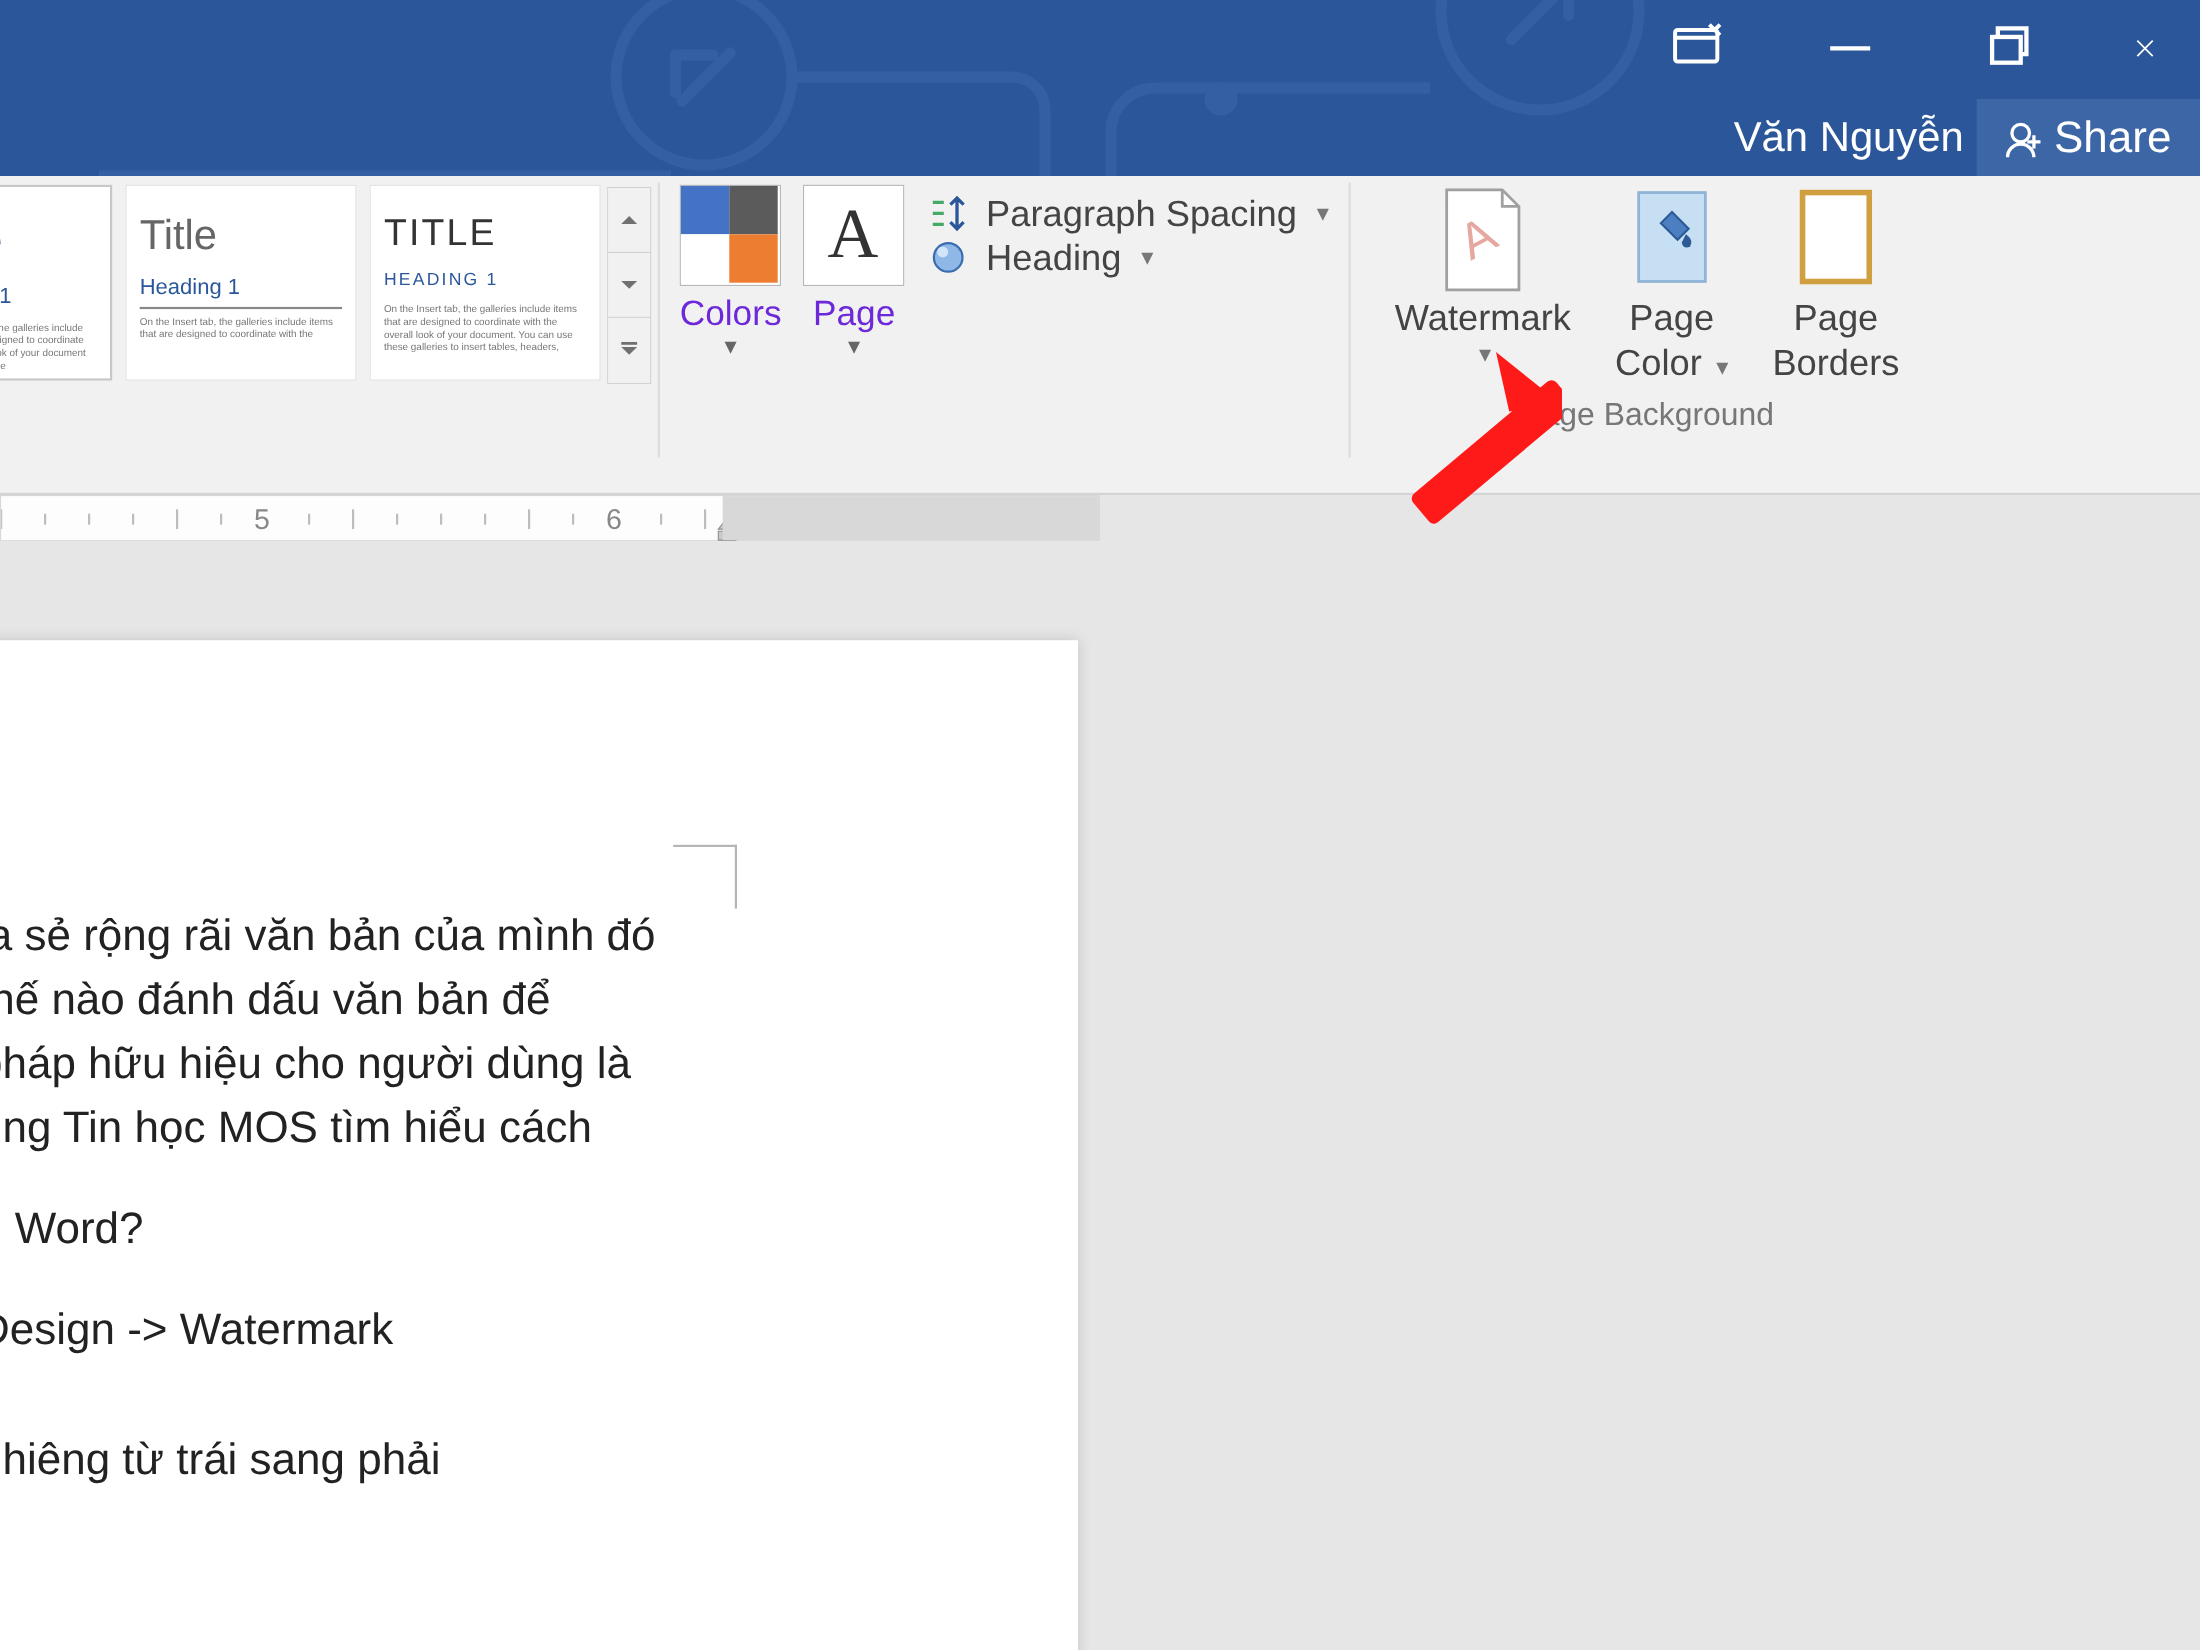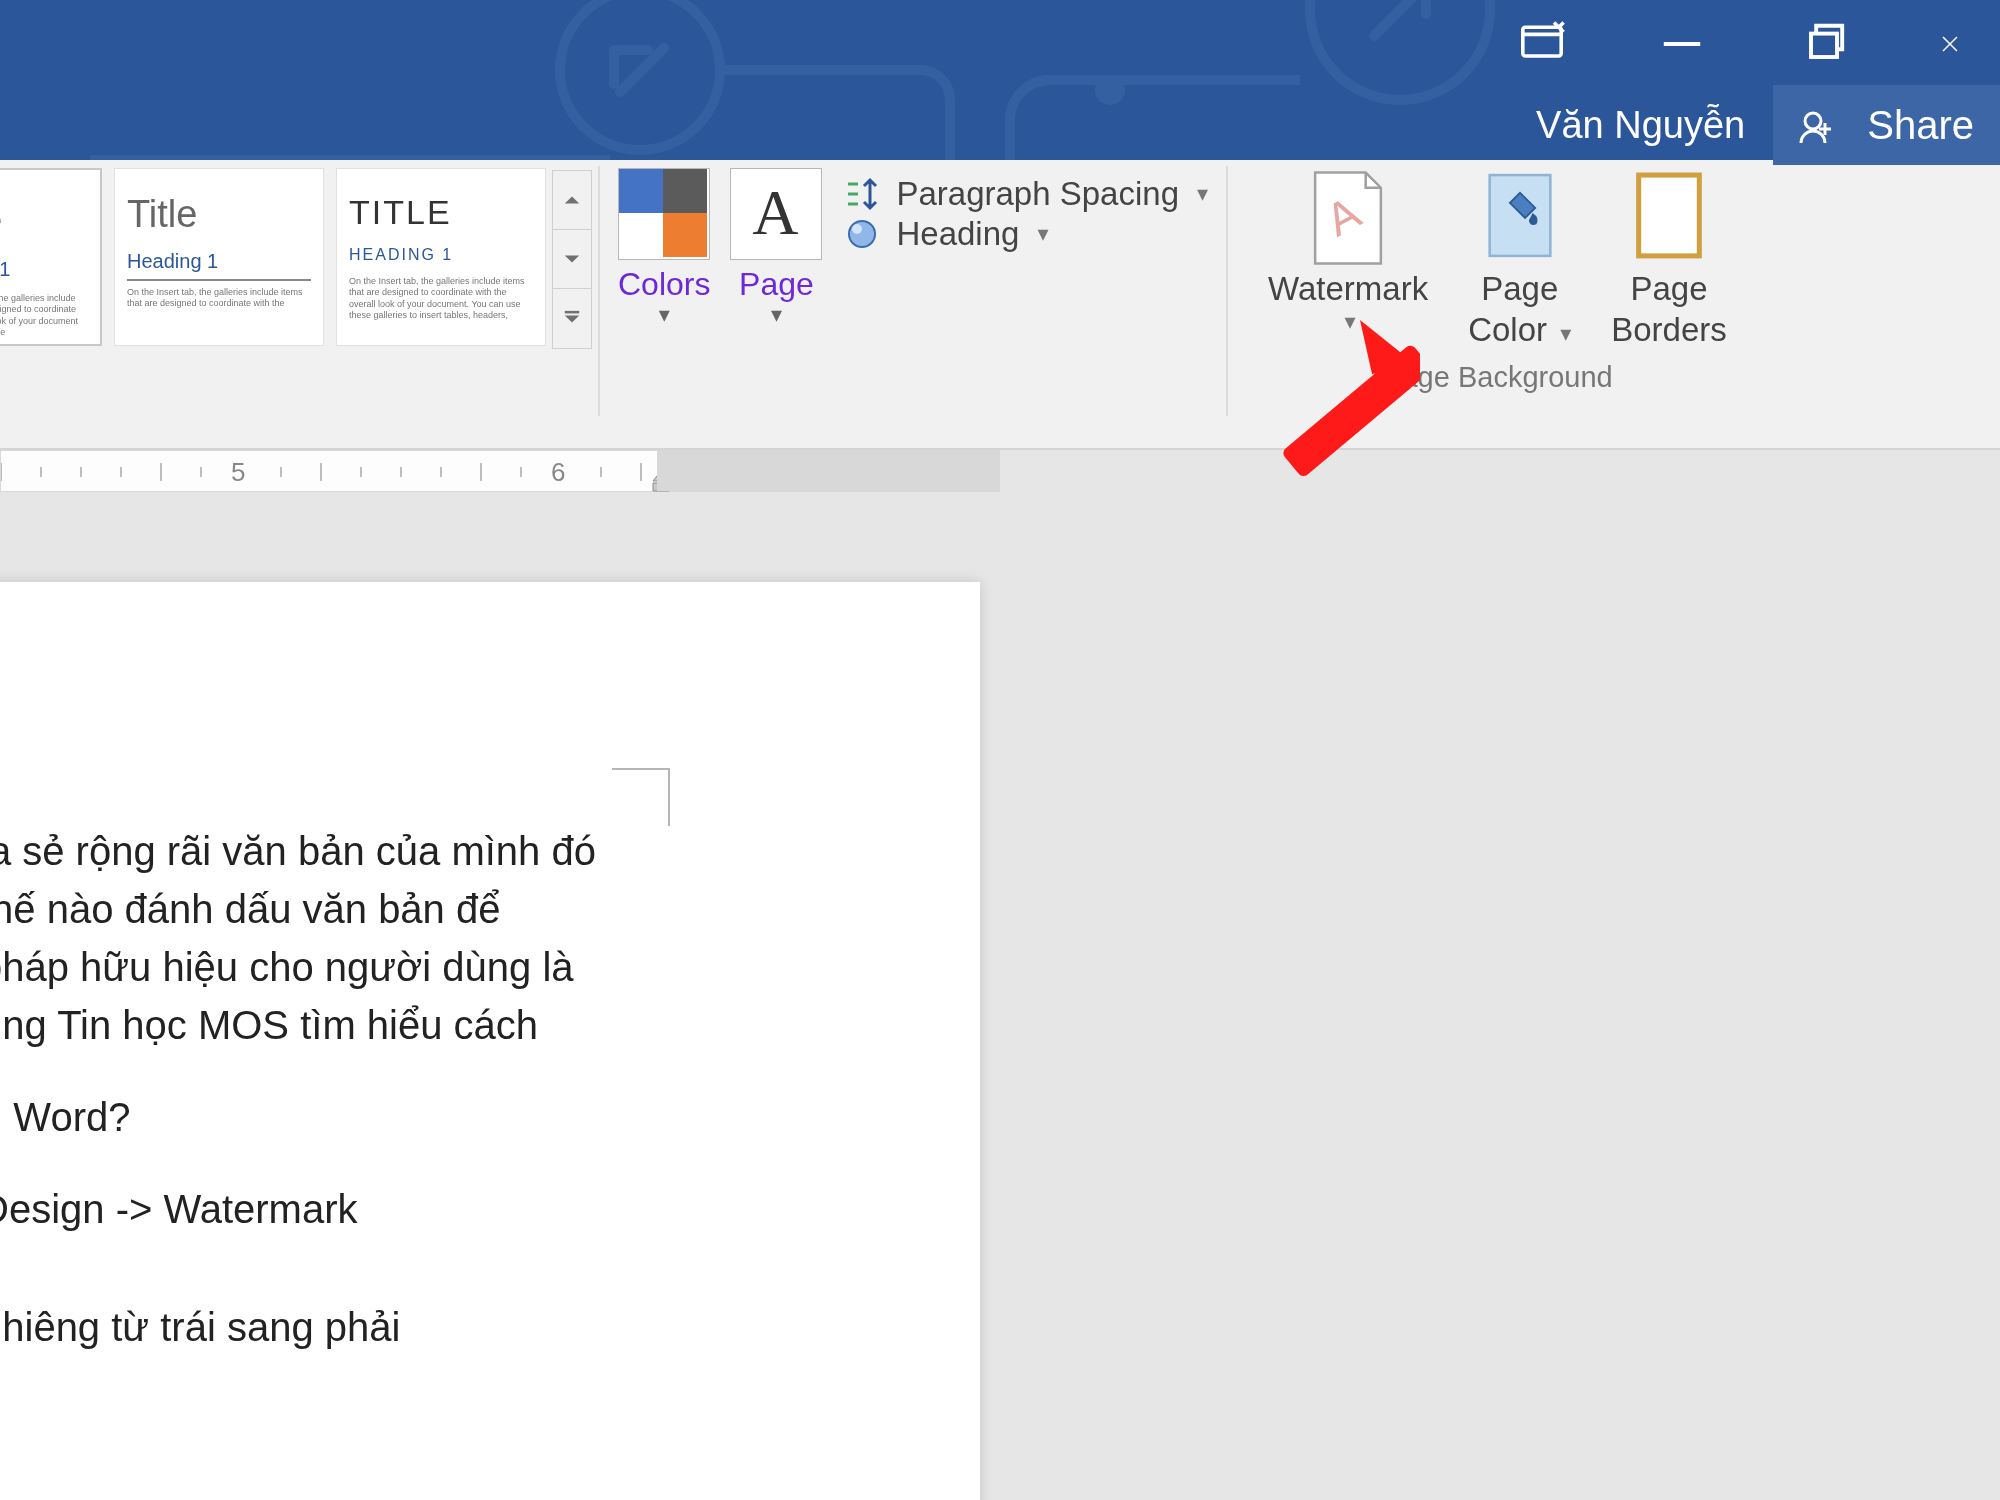--- a/index.html
+++ b/index.html
@@ -8,22 +8,22 @@
 
   
   .titlebar { height: 160px; background: #2b579a; position: relative; color: #fff; }
   .deco { position: absolute; inset: 0; opacity: 0.25; }
   .deco svg { width: 100%; height: 100%; }
   .winctrls { position: absolute; right: 0; top: 0; height: 88px; display: flex; align-items: center; gap: 90px; padding-right: 40px; z-index: 2; }
   .winctrl { color: #fff; font-size: 46px; display: flex; align-items: center; justify-content: center; }
   .winctrl svg { width: 52px; height: 52px; fill: none; stroke: #fff; stroke-width: 3; }
   .present-icon svg { width: 48px; height: 48px; }
   .userline { position: absolute; right: 0; bottom: 0; height: 70px; display: flex; align-items: center; z-index: 2; }
-  .username { font-size: 38px; padding-right: 28px; }
-  .share-btn { background: #3c66a6; height: 80px; display: flex; align-items: center; padding: 0 26px; font-size: 40px; gap: 28px; justify-content: flex-end; }
+  .username { font-size: 38px; padding-right: 12px; }
+  .share-btn { background: #3c66a6; height: 70px; display: flex; align-items: center; padding: 0 26px; font-size: 40px; gap: 4px; justify-content: flex-end; }
   .share-btn svg { width: 40px; height: 40px; fill: none; stroke: #fff; stroke-width: 3; }
 
   
   .ribbon { height: 290px; background: #f1f1f1; border-bottom: 2px solid #d4d4d4; display: flex; position: relative; }
   .group-sep { width: 2px; background: #dcdcdc; height: 250px; align-self: flex-start; margin-top: 6px; }
 
   
   .styles-group { display: flex; align-items: flex-start; padding-top: 8px; padding-right: 6px; }
   .styles-gallery { display: flex; }
   .style-thumb { width: 210px; height: 178px; margin: 0 6px; border: 1px solid #e0e0e0; background: #fff; padding: 24px 12px; cursor: pointer; }

